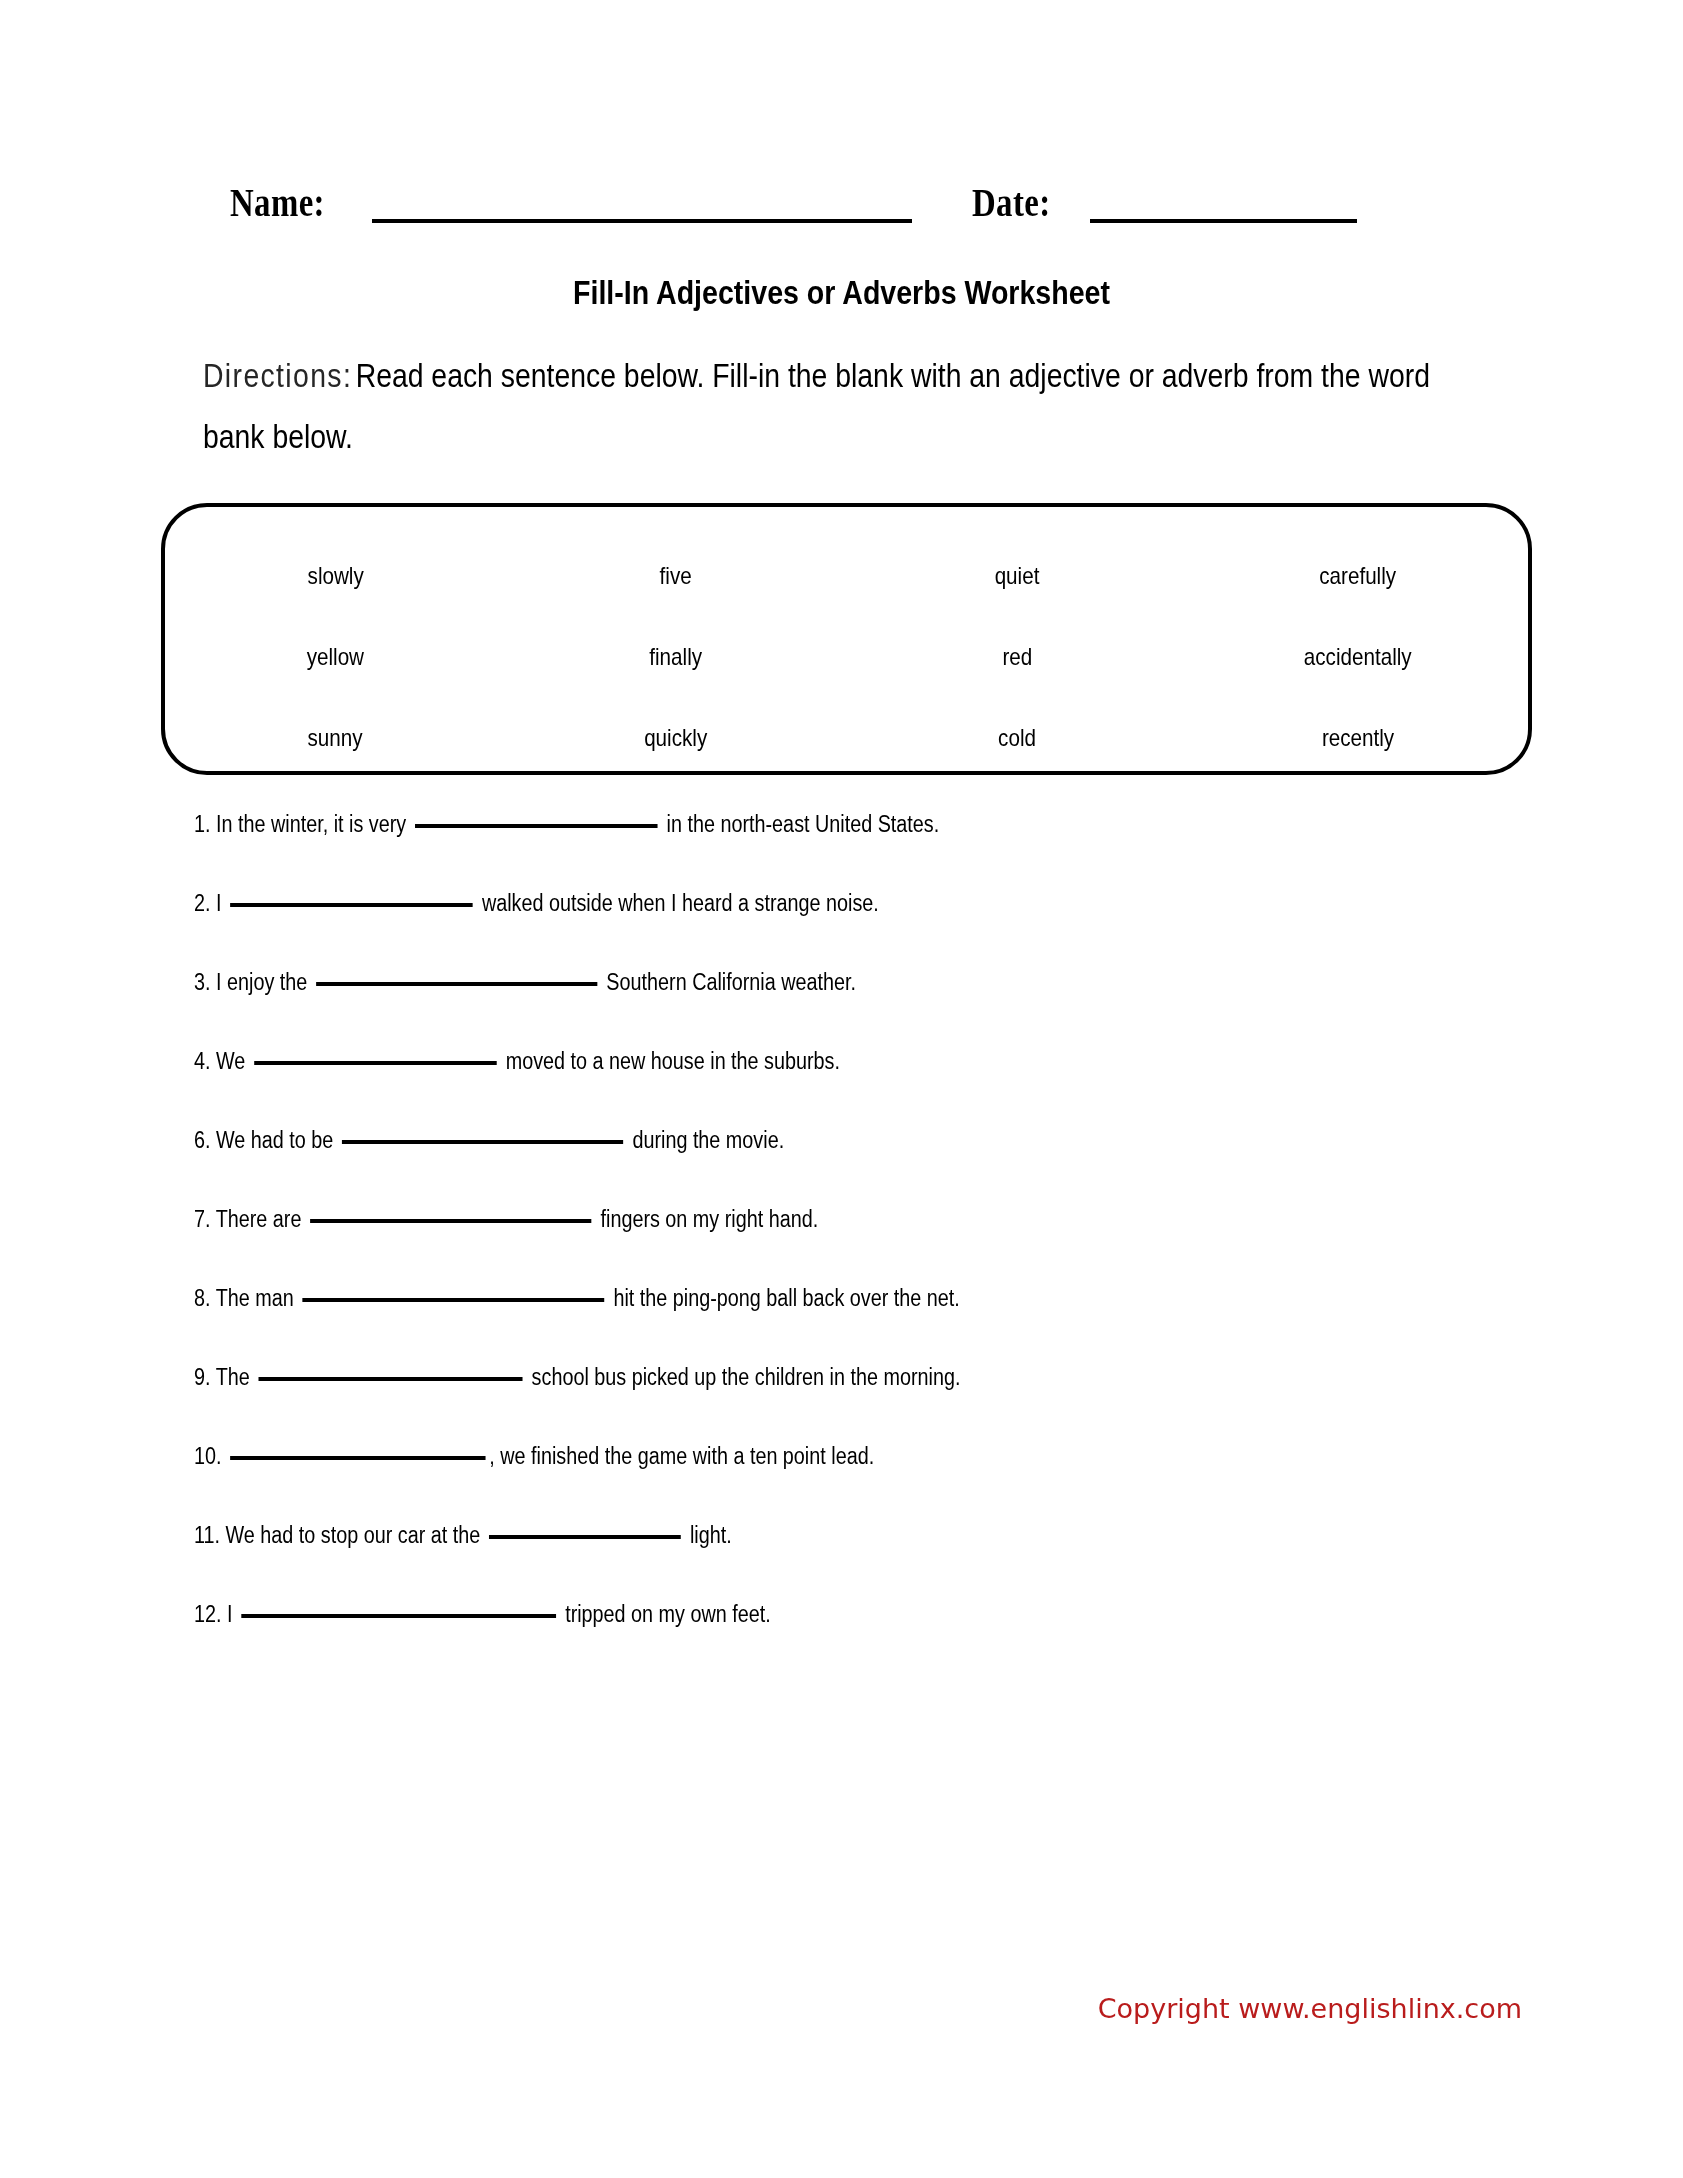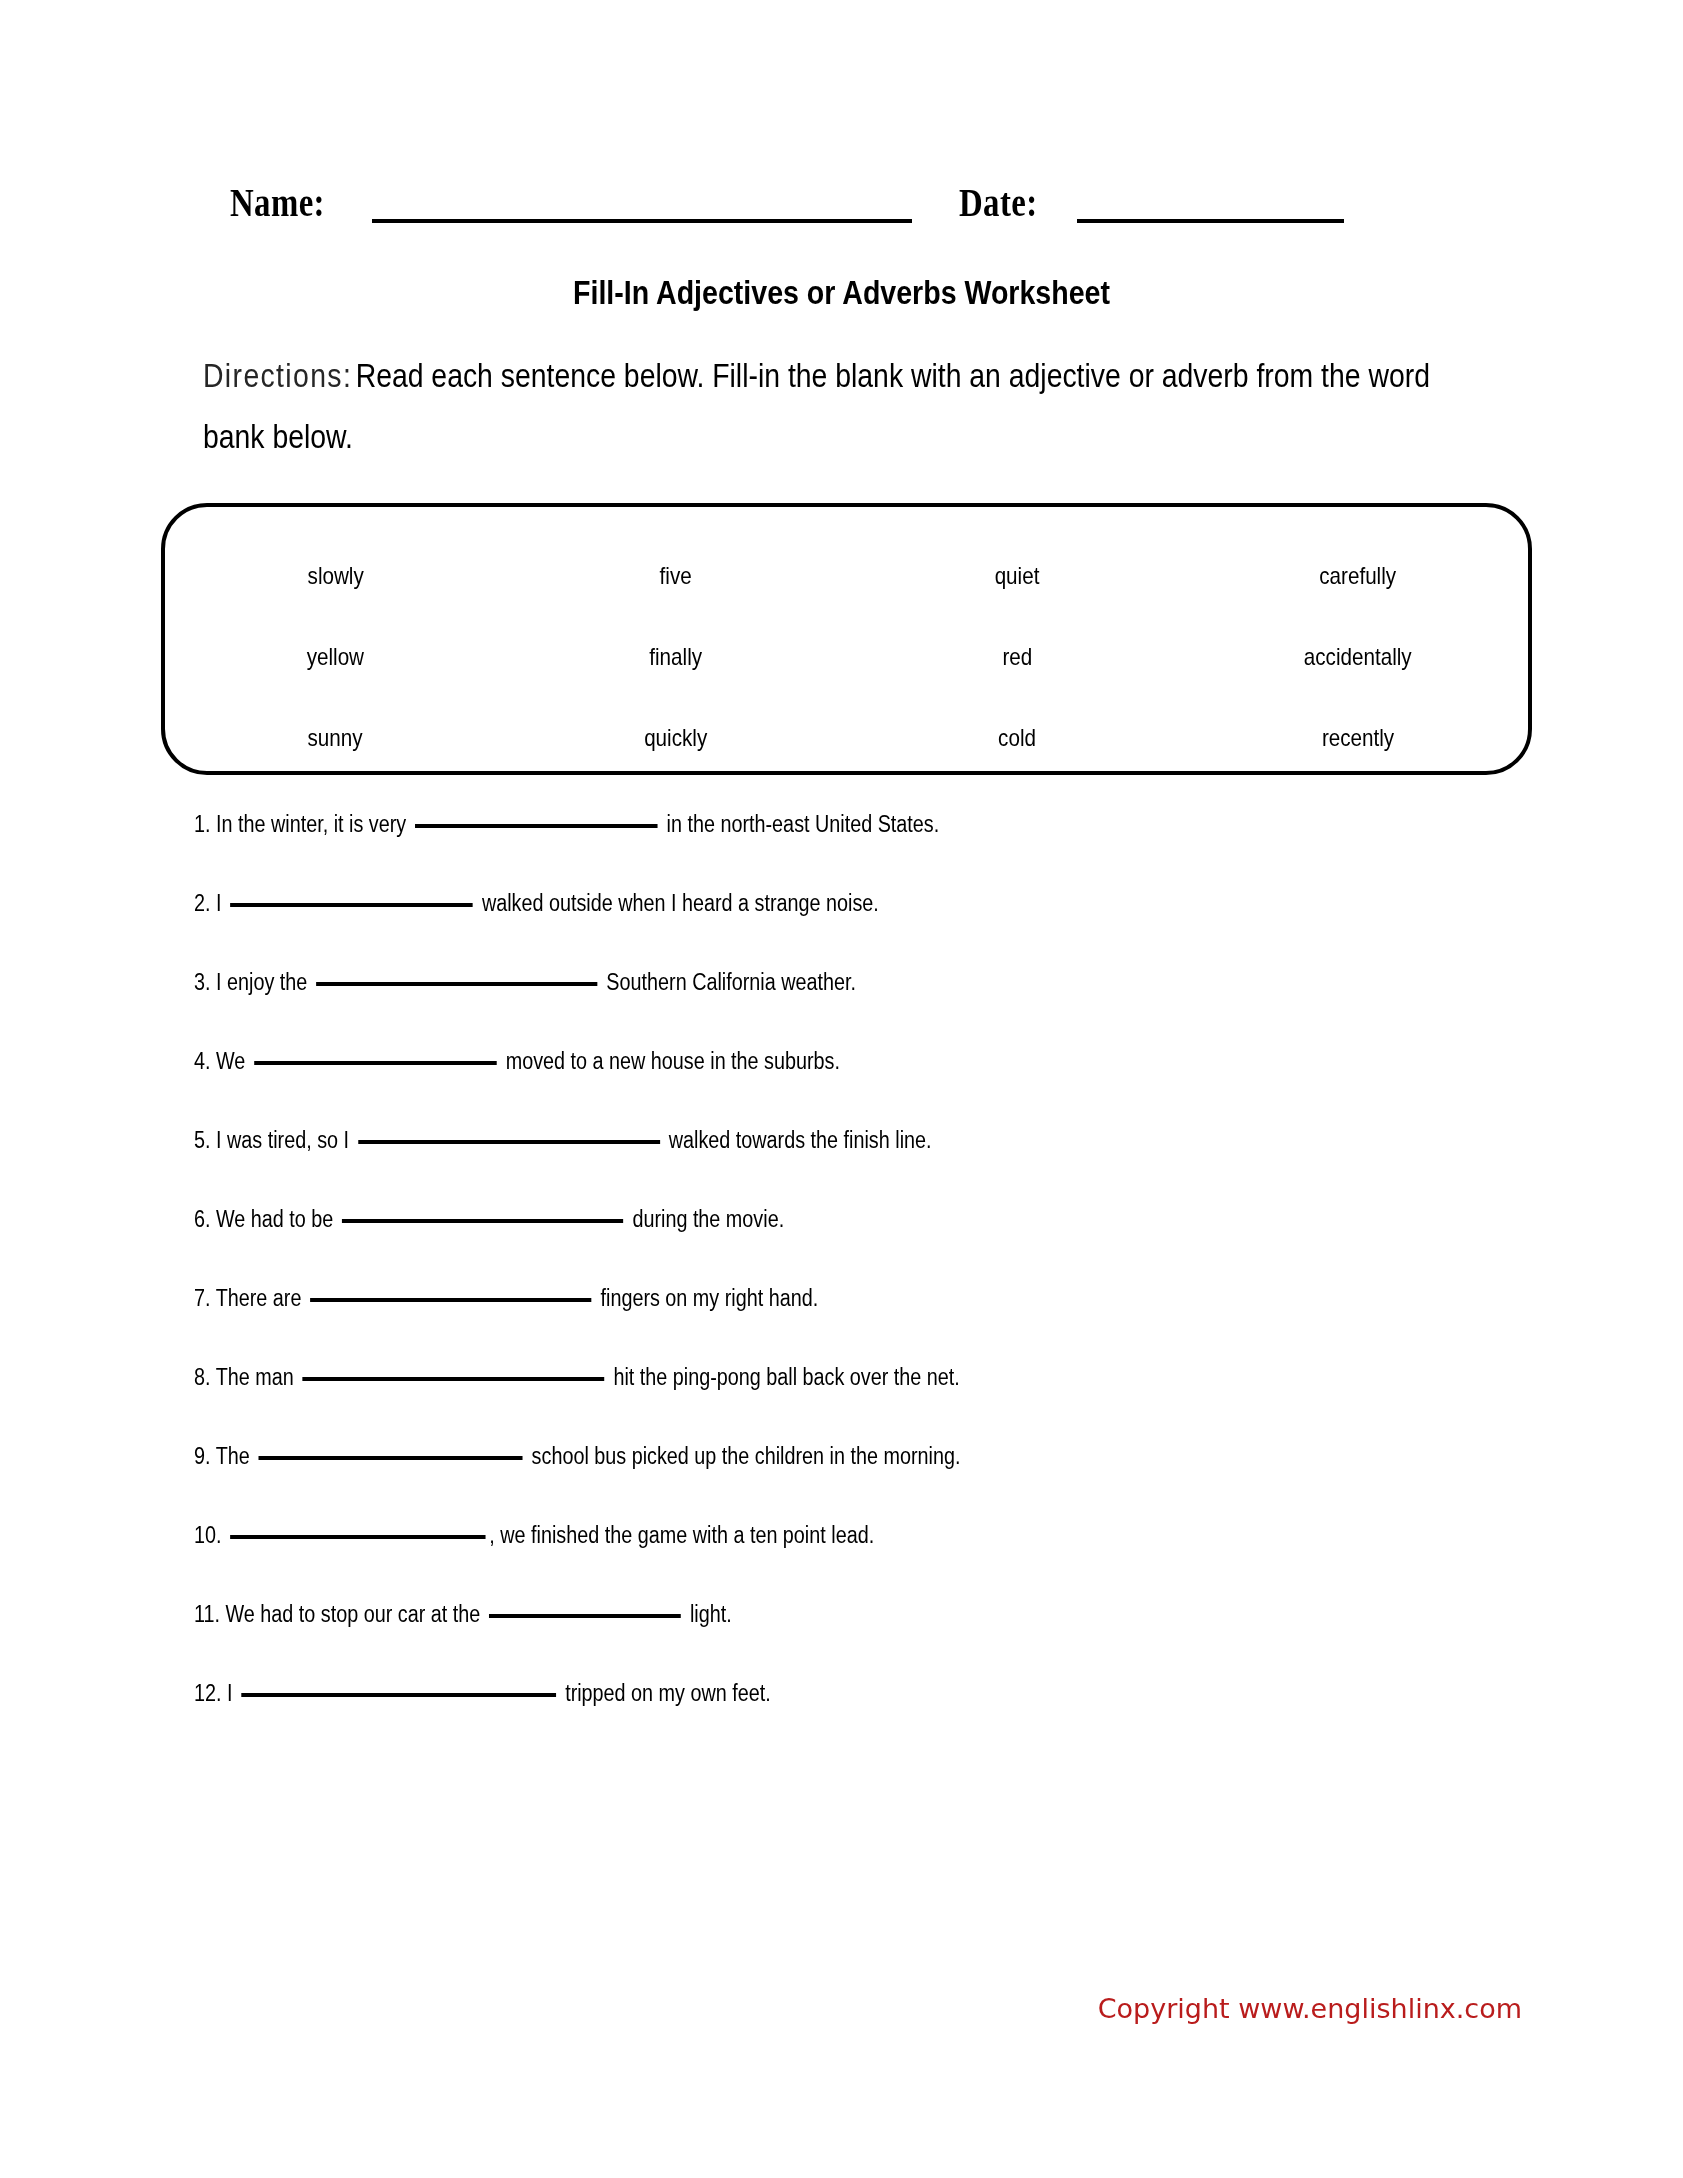--- a/index.html
+++ b/index.html
@@ -44,21 +44,21 @@
     transform: scaleX(0.82);
     transform-origin: left bottom;
     white-space: nowrap;
   }
   .field-rule {
     border-bottom: 4px solid #000;
     height: 34px;
   }
   .name-field { margin-right: 0; }
   .name-rule { width: 540px; margin-left: 26px; }
-  .date-field { margin-left: 47px; }
+  .date-field { margin-left: 60px; }
   .date-rule { width: 267px; margin-left: 22px; }
 
   
   .worksheet-title {
     position: absolute;
     left: 0;
     right: 0;
     top: 272px;
     text-align: center;
     font-family: "Liberation Sans", sans-serif;
@@ -209,21 +209,20 @@
         <div class="wb-cell"><span>cold</span></div>
         <div class="wb-cell"><span>recently</span></div>
       </div>
     </div>
 
   <div class="questions" id="question-list">
       <div class="question"><span class="q-inner"><span>1.</span><span> In the winter, it is very</span> <span class="q-blank" style="width: 282px;"></span><span> in the north-east United States.</span></span></div>
       <div class="question"><span class="q-inner"><span>2.</span><span> I</span> <span class="q-blank" style="width: 282px;"></span><span> walked outside when I heard a strange noise.</span></span></div>
       <div class="question"><span class="q-inner"><span>3.</span><span> I enjoy the</span> <span class="q-blank" style="width: 327px;"></span><span> Southern California weather.</span></span></div>
       <div class="question"><span class="q-inner"><span>4.</span><span> We</span> <span class="q-blank" style="width: 282px;"></span><span> moved to a new house in the suburbs.</span></span></div>
-      <div class="question"><span class="q-inner"><span>5.</span><span> I was tired, so I</span> <span class="q-blank" style="width: 351px;"></span><span> walked towards the finish line.</span></span></div>
       <div class="question"><span class="q-inner"><span>6.</span><span> We had to be</span> <span class="q-blank" style="width: 327px;"></span><span> during the movie.</span></span></div>
       <div class="question"><span class="q-inner"><span>7.</span><span> There are</span> <span class="q-blank" style="width: 327px;"></span><span> fingers on my right hand.</span></span></div>
       <div class="question"><span class="q-inner"><span>8.</span><span> The man</span> <span class="q-blank" style="width: 351px;"></span><span> hit the ping-pong ball back over the net.</span></span></div>
       <div class="question"><span class="q-inner"><span>9.</span><span> The</span> <span class="q-blank" style="width: 307px;"></span><span> school bus picked up the children in the morning.</span></span></div>
       <div class="question"><span class="q-inner"><span>10.</span> <span class="q-blank" style="width: 297px;"></span><span>, we finished the game with a ten point lead.</span></span></div>
       <div class="question"><span class="q-inner"><span>11.</span><span> We had to stop our car at the</span> <span class="q-blank" style="width: 223px;"></span><span> light.</span></span></div>
       <div class="question"><span class="q-inner"><span>12.</span><span> I</span> <span class="q-blank" style="width: 366px;"></span><span> tripped on my own feet.</span></span></div>
     </div>
 
   <div class="copyright">Copyright www.englishlinx.com</div>

